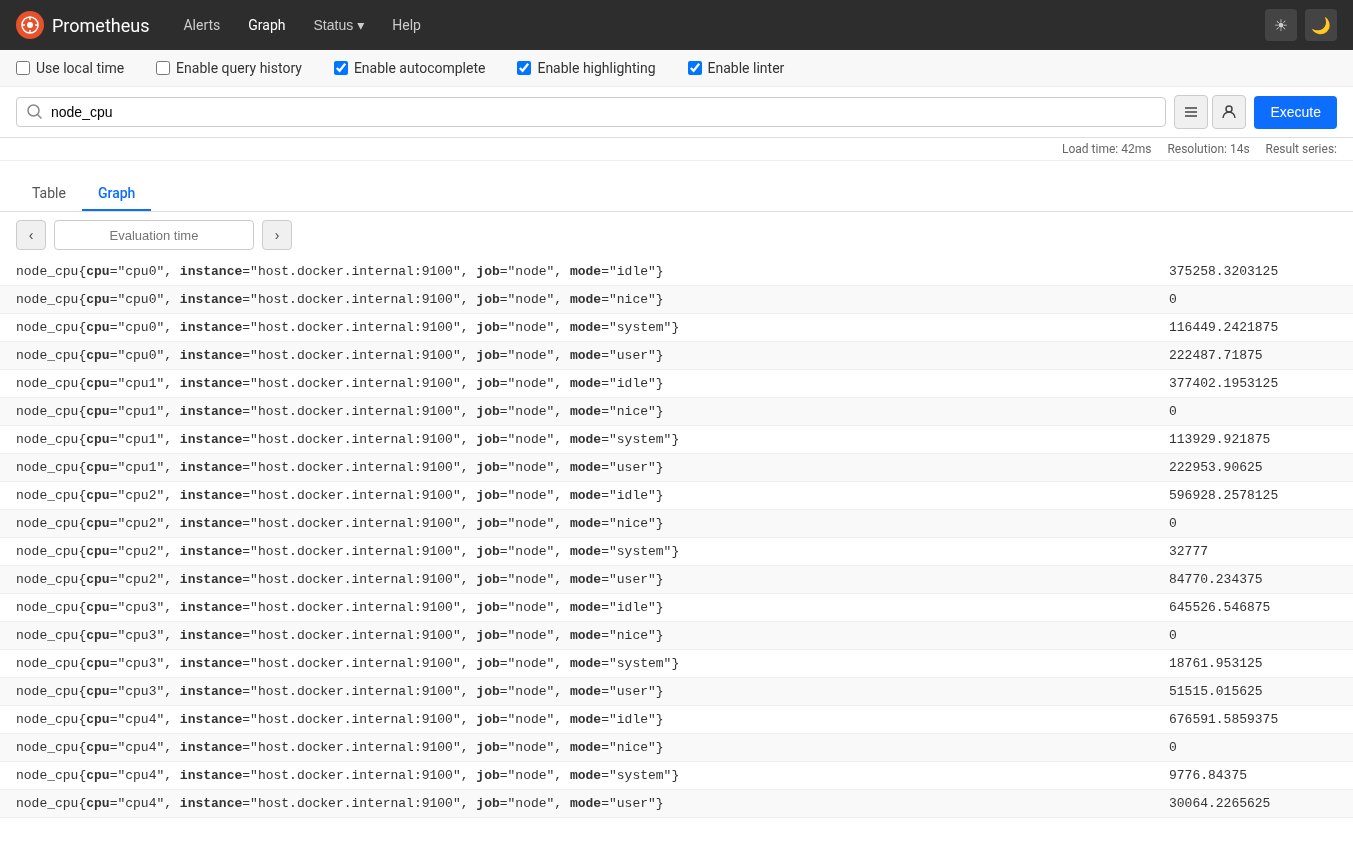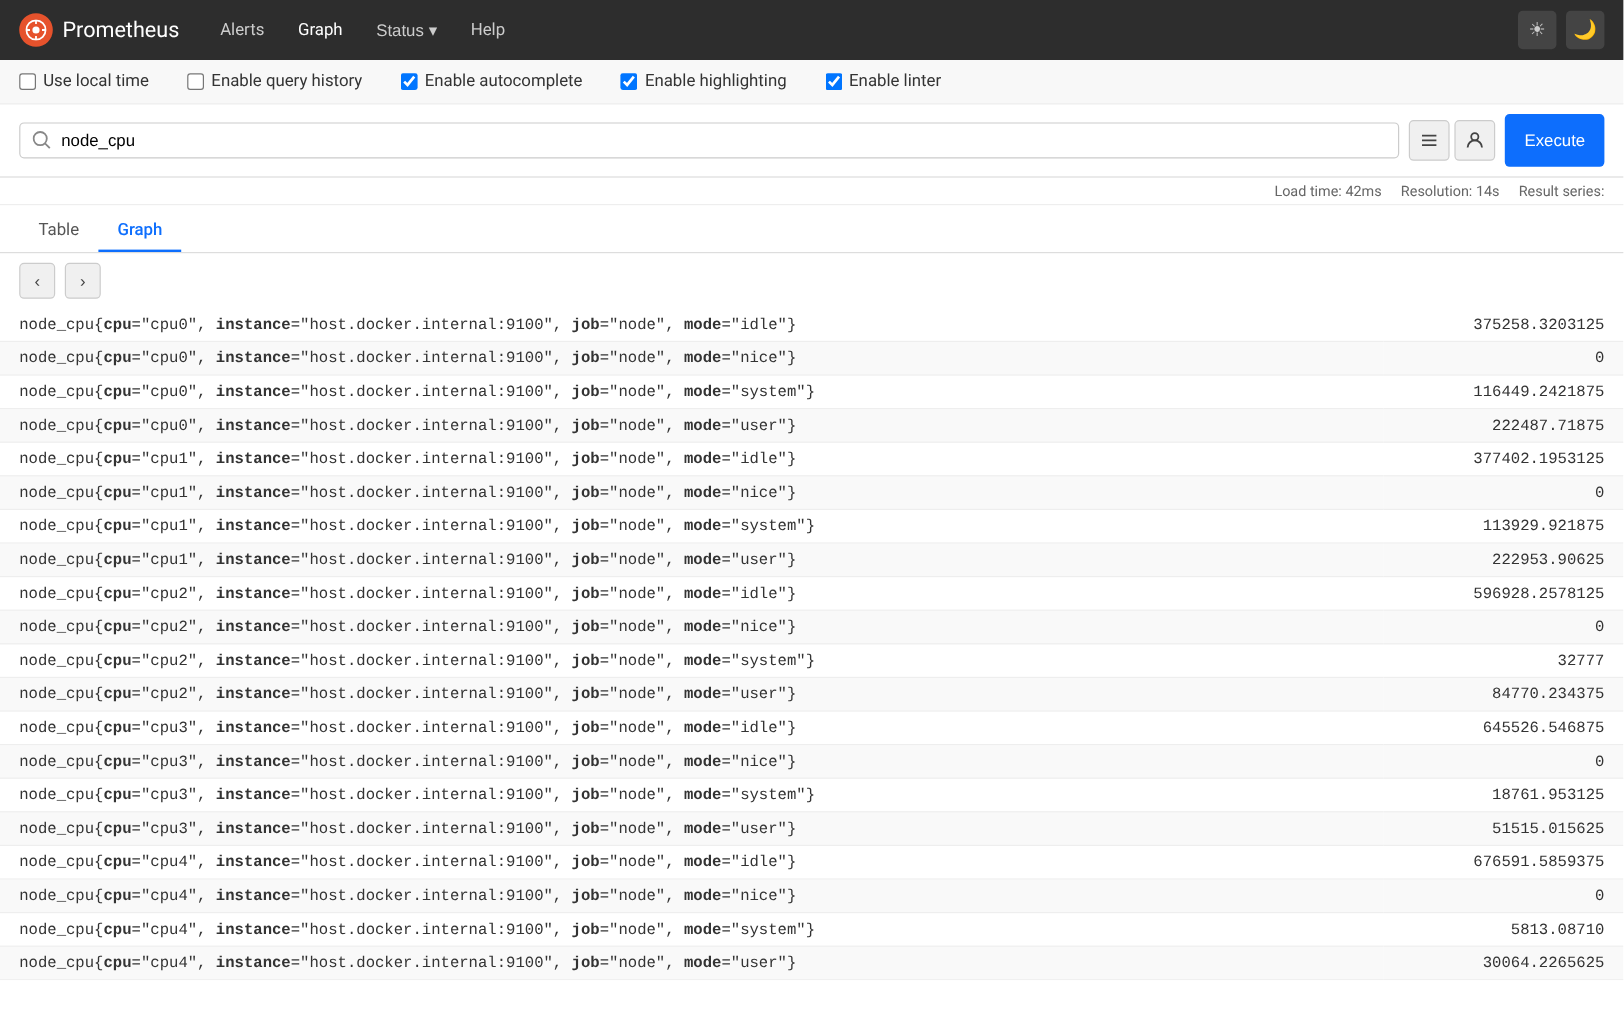--- a/index.html
+++ b/index.html
@@ -154,40 +154,40 @@
       color: #444;
     }
     .btn-execute {
       background: #0d6efd;
       color: #fff;
       border: none;
       border-radius: 4px;
       padding: 6px 16px;
       cursor: pointer;
       font-size: 14px;
-      height: 44px;
+      height: 33px;
     }
 
     
     .stats-bar {
       display: flex;
       justify-content: flex-end;
       padding: 4px 16px;
       font-size: 12px;
       color: #666;
       gap: 16px;
       border-bottom: 1px solid #eee;
     }
 
     
     .tabs {
       display: flex;
       padding: 0 16px;
       border-bottom: 1px solid #ddd;
-      margin-top: 5px;
+      margin-top: 16px;
     }
     .tab {
       padding: 8px 16px;
       cursor: pointer;
       border-bottom: 2px solid transparent;
       font-size: 14px;
       color: #555;
     }
     .tab.active {
       border-bottom-color: #0d6efd;
@@ -241,21 +241,20 @@
     .results-table tr:nth-child(even) {
       background: #f9f9f9;
     }
     .results-table td {
       padding: 6px 16px;
       font-size: 13px;
       font-family: "Courier New", monospace;
       vertical-align: middle;
     }
     .results-table td:last-child {
-      text-align: right;
       width: 200px;
     }
 
     .table-wrap {
       overflow-y: auto;
       max-height: calc(100vh - 250px);
     }
   </style>
 </head>
 <body>
@@ -347,20 +346,21 @@
   <span>Result series:</span>
 </div>
 
 <div class="tabs">
   <div class="tab">Table</div>
   <div class="tab active">Graph</div>
 </div>
 
 <div class="eval-bar">
   <button class="eval-btn">‹</button>
+  <input type="text" class="eval-input" placeholder="Evaluation time" style="">
   <button class="eval-btn">›</button>
 </div>
 
 <div class="table-wrap">
   <table class="results-table">
     <tbody id="table-body">
     <tr>
           <td><span>node_cpu</span>{<b>cpu</b>="cpu0", <b>instance</b>="host.docker.internal:9100", <b>job</b>="node", <b>mode</b>="idle"}</td>
           <td>375258.3203125</td>
         </tr>
@@ -427,21 +427,21 @@
         <tr>
           <td><span>node_cpu</span>{<b>cpu</b>="cpu4", <b>instance</b>="host.docker.internal:9100", <b>job</b>="node", <b>mode</b>="idle"}</td>
           <td>676591.5859375</td>
         </tr>
         <tr>
           <td><span>node_cpu</span>{<b>cpu</b>="cpu4", <b>instance</b>="host.docker.internal:9100", <b>job</b>="node", <b>mode</b>="nice"}</td>
           <td>0</td>
         </tr>
         <tr>
           <td><span>node_cpu</span>{<b>cpu</b>="cpu4", <b>instance</b>="host.docker.internal:9100", <b>job</b>="node", <b>mode</b>="system"}</td>
-          <td>5813.08710</td>
+          <td>9776.84375</td>
         </tr>
         <tr>
           <td><span>node_cpu</span>{<b>cpu</b>="cpu4", <b>instance</b>="host.docker.internal:9100", <b>job</b>="node", <b>mode</b>="user"}</td>
           <td>30064.2265625</td>
         </tr>
       </tbody>
   </table>
 </div>
 
 </body></html>

